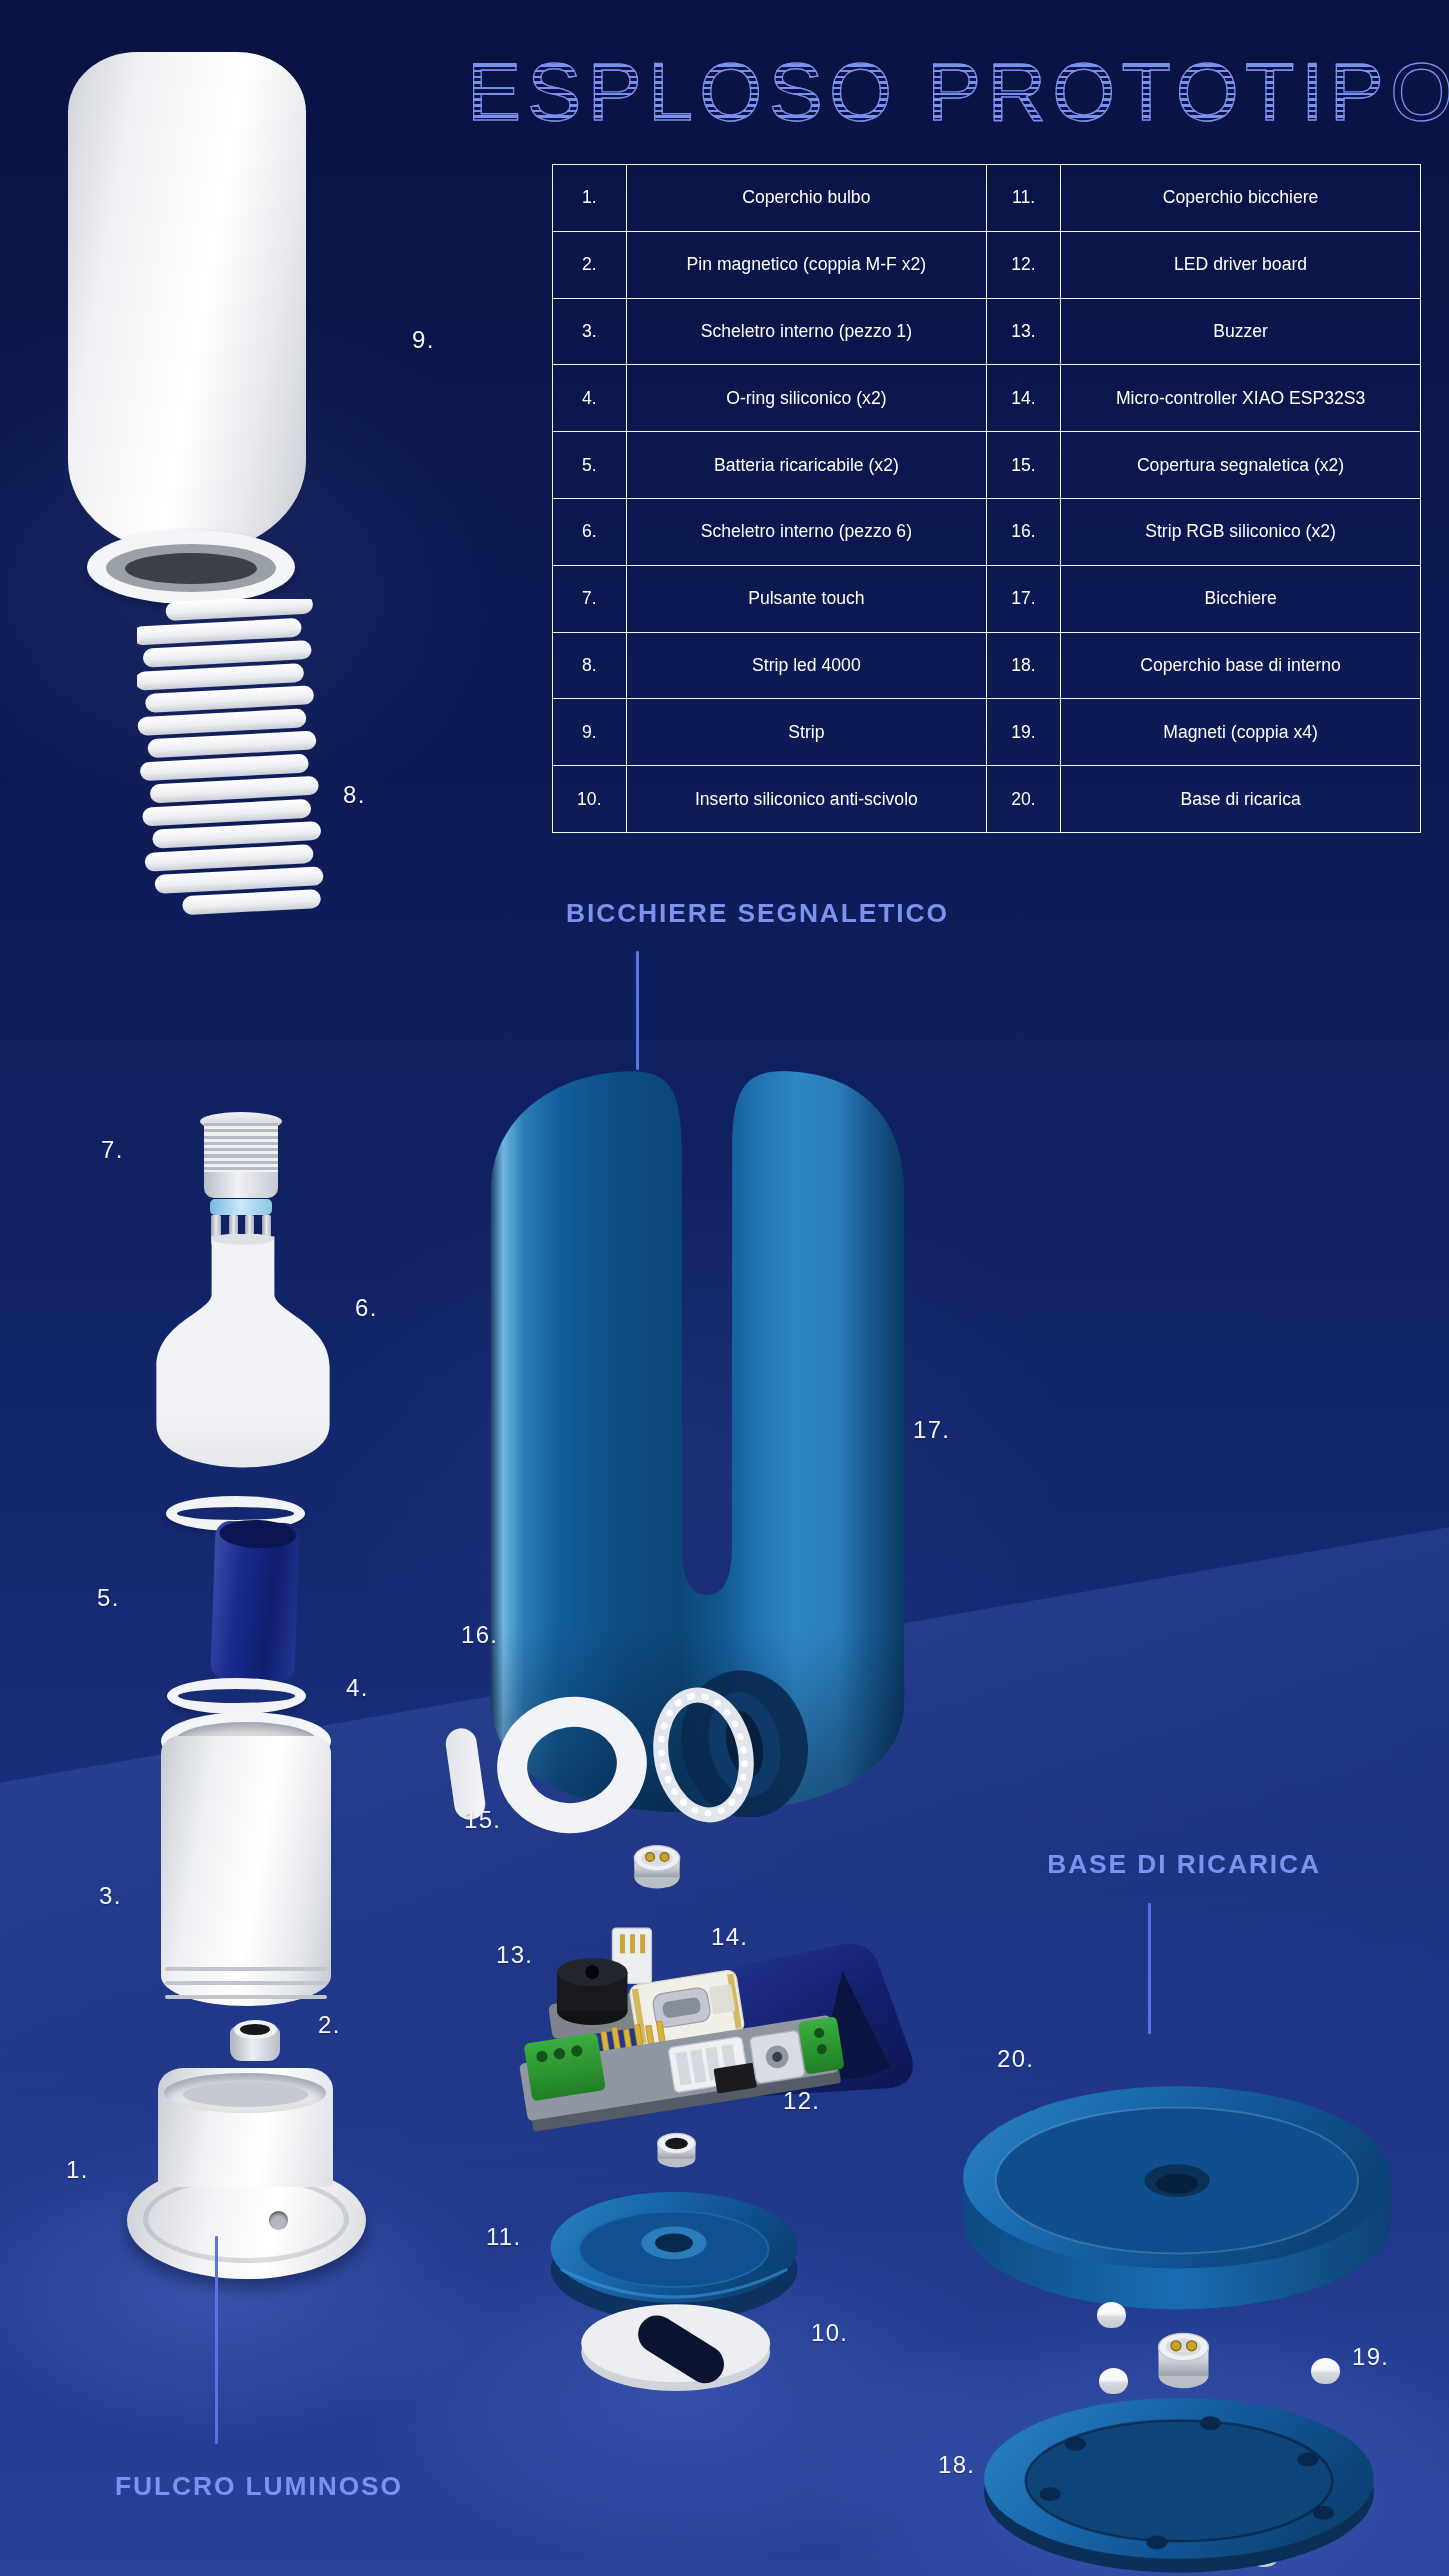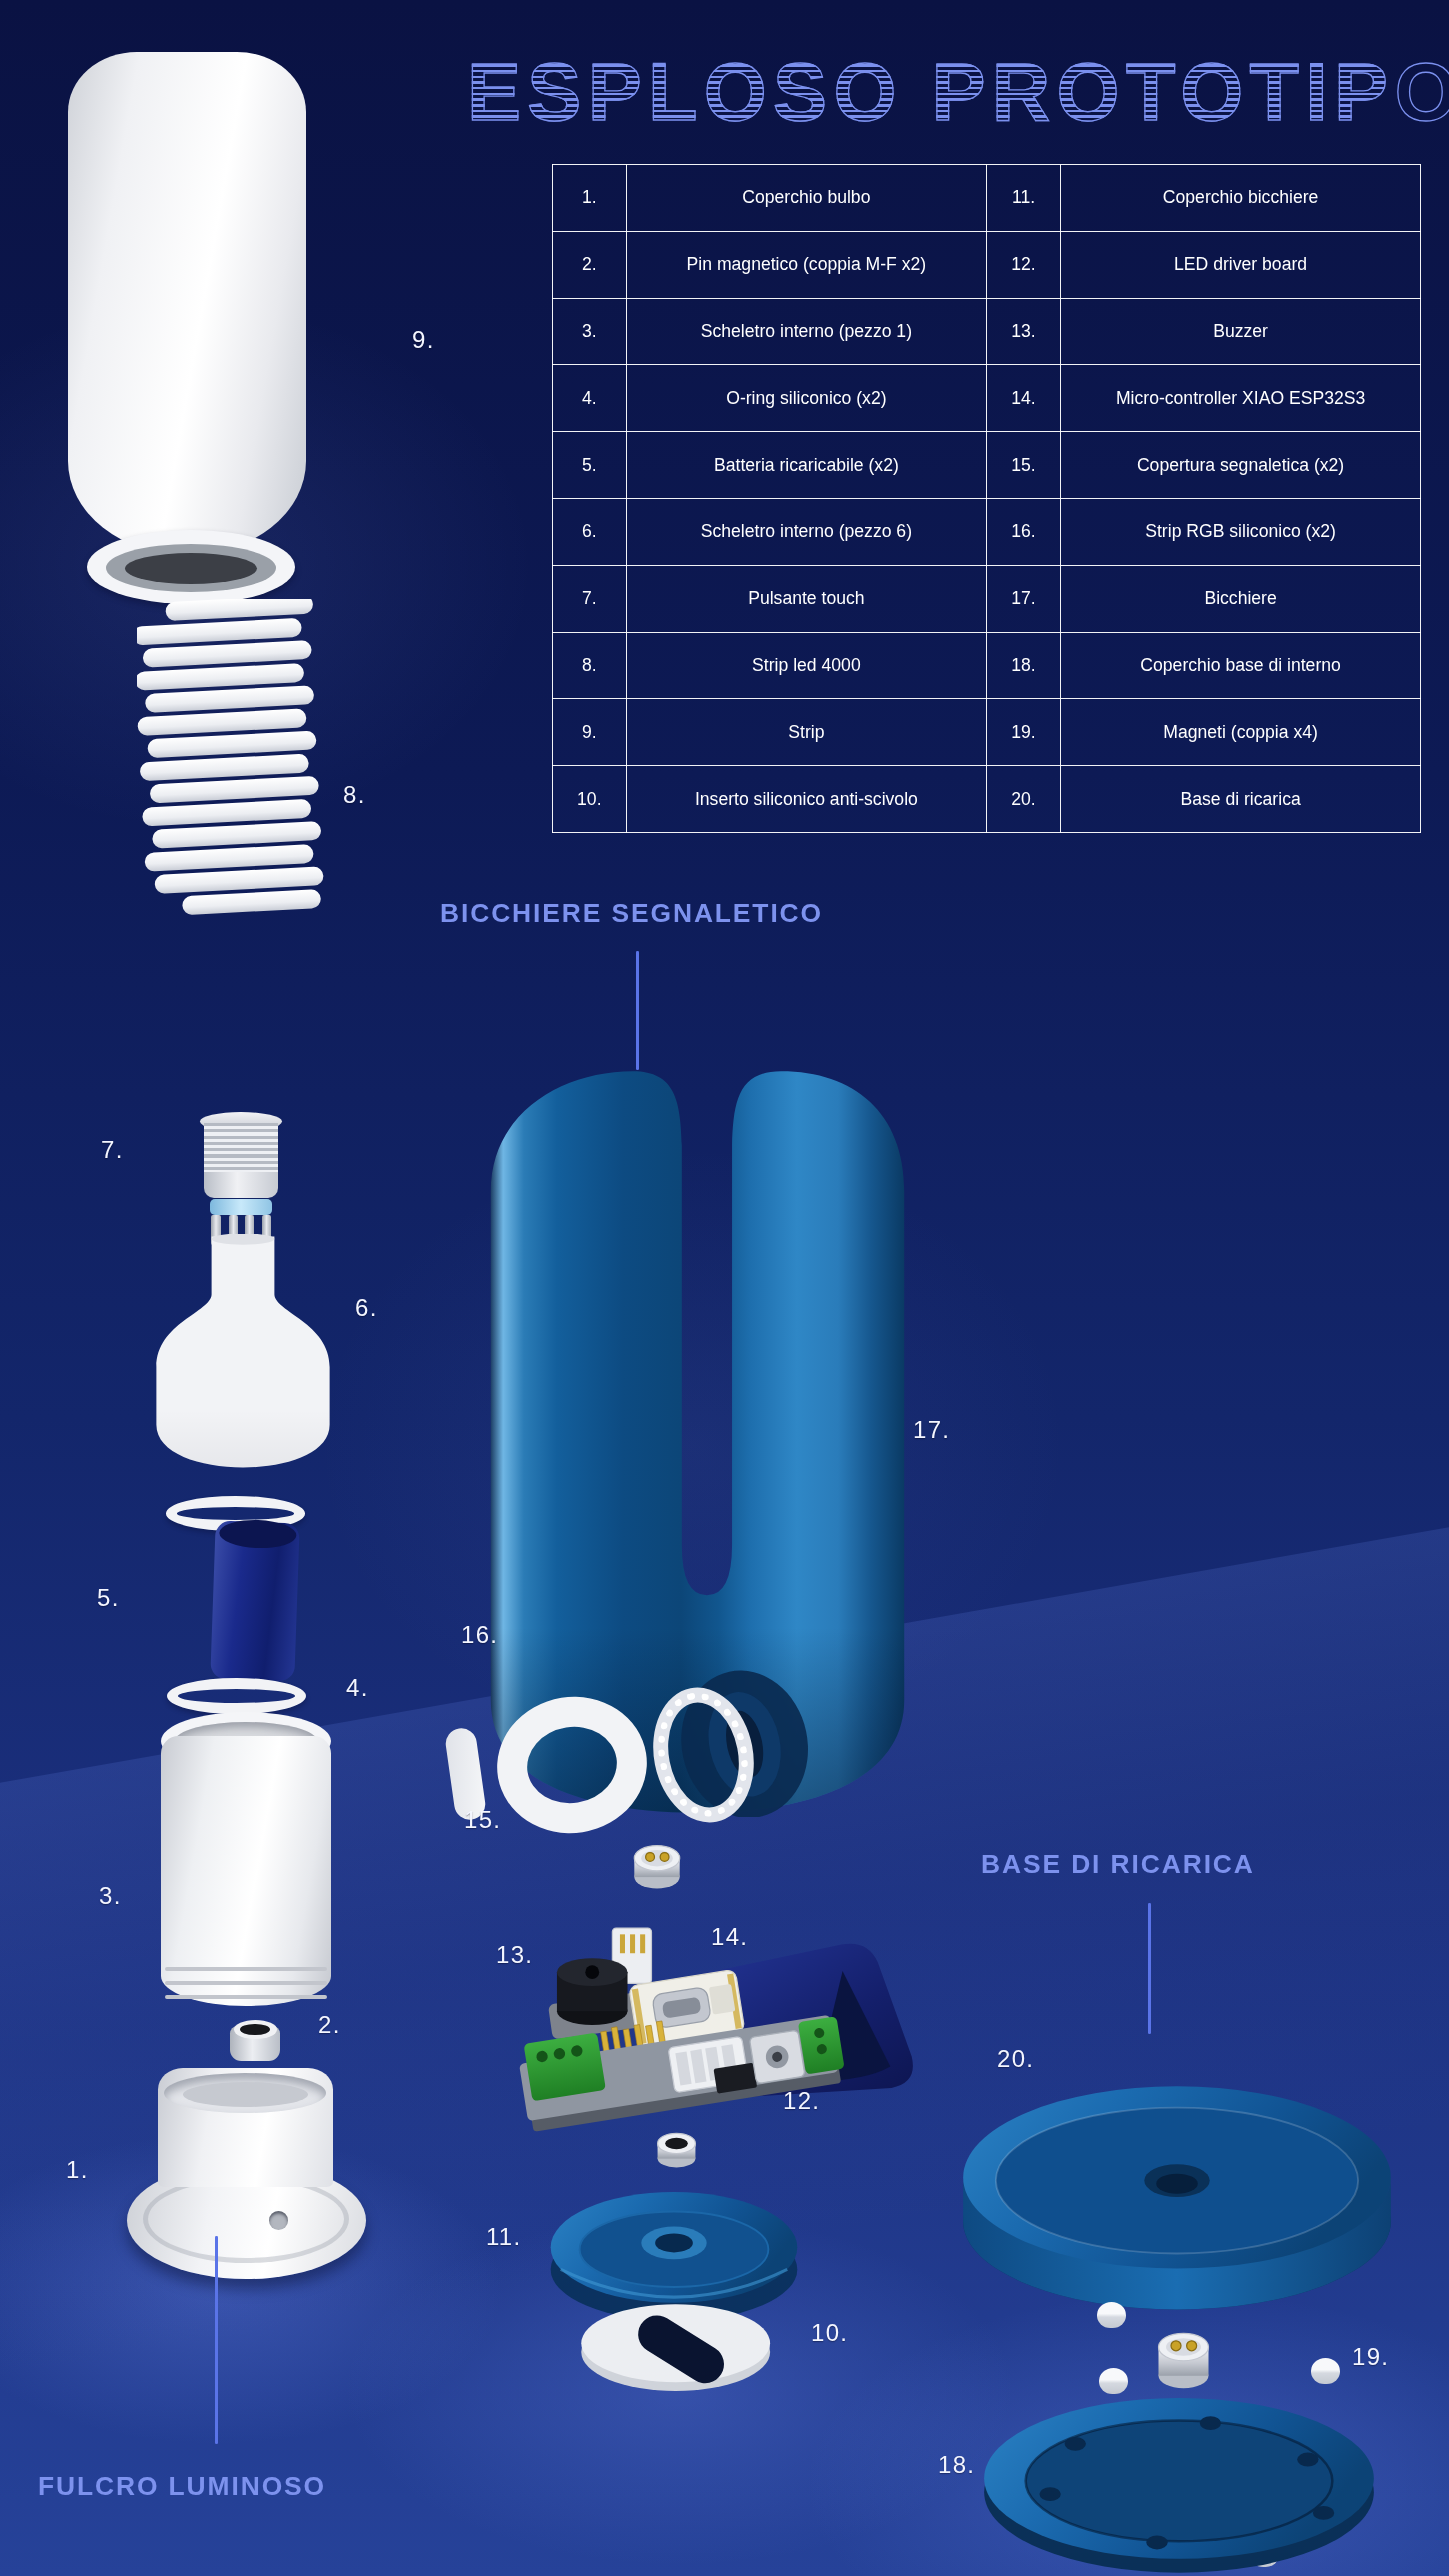--- a/index.html
+++ b/index.html
@@ -15,39 +15,39 @@
       linear-gradient(180deg,#0a1243 0%,#0d1a55 30%,#13266b 55%,#1c3180 75%,#264299 100%);
   }
   .abs{position:absolute;}
   .seam{
     left:-126px;top:1805px;width:1950px;height:1384px;
     transform:rotate(-10deg);transform-origin:top left;
     background:linear-gradient(180deg, rgba(95,125,225,0.20), rgba(95,125,225,0.06) 264px, rgba(95,125,225,0) 597px);
   }
   .title{
     left:467px;top:50px;width:918px;text-align:right;
-    font-size:81px;font-weight:700;letter-spacing:6.3px;line-height:1.05;
+    font-size:81px;font-weight:400;letter-spacing:6.3px;line-height:1.05;
     color:transparent;-webkit-text-stroke:1.3px #7b90ee;
     background:repeating-linear-gradient(0deg,#7b90ee 0 2.5px,rgba(0,0,0,0) 2.5px 5.7px);
     -webkit-background-clip:text;background-clip:text;
     white-space:nowrap;
   }
   table.ptable{
     position:absolute;left:552px;top:164px;width:835px;height:669px;
     border-collapse:collapse;table-layout:fixed;
   }
   table.ptable td{
     border:1.3px solid rgba(255,255,255,0.95);
     color:#ffffff;font-size:17.6px;text-align:center;vertical-align:middle;
     padding:0 3.8px;overflow:hidden;
   }
   td.cnum{width:65px;}
   td.cname{width:352px;}
   .num{color:#f4f6ff;font-size:24px;letter-spacing:1.3px;text-shadow:0 0.6px 1.3px rgba(0,0,20,.4);}
-  .seclabel{color:#7d92ee;font-weight:700;font-size:26.4px;letter-spacing:1.9px;text-align:left;}
+  .seclabel{color:#7d92ee;font-weight:700;font-size:26.4px;letter-spacing:1.9px;text-align:right;}
   .vline{width:2.5px;background:#5a74e8;border-radius:1.3px;}
   
   .bulbo{
     left:68px;top:52px;width:238px;height:503px;
     border-radius:69px 69px 119px 119px / 60px 60px 94px 94px;
     background:linear-gradient(100deg,#cfd2d8 0%,#f0f1f4 22%,#ffffff 55%,#e9eaee 78%,#c8ccd3 100%);
   }
   .bulbo-rim{
     left:87px;top:530px;width:208px;height:74px;border-radius:50%;
     background:#f4f5f8;box-shadow:0 3.8px 6.3px rgba(5,10,40,.35);

